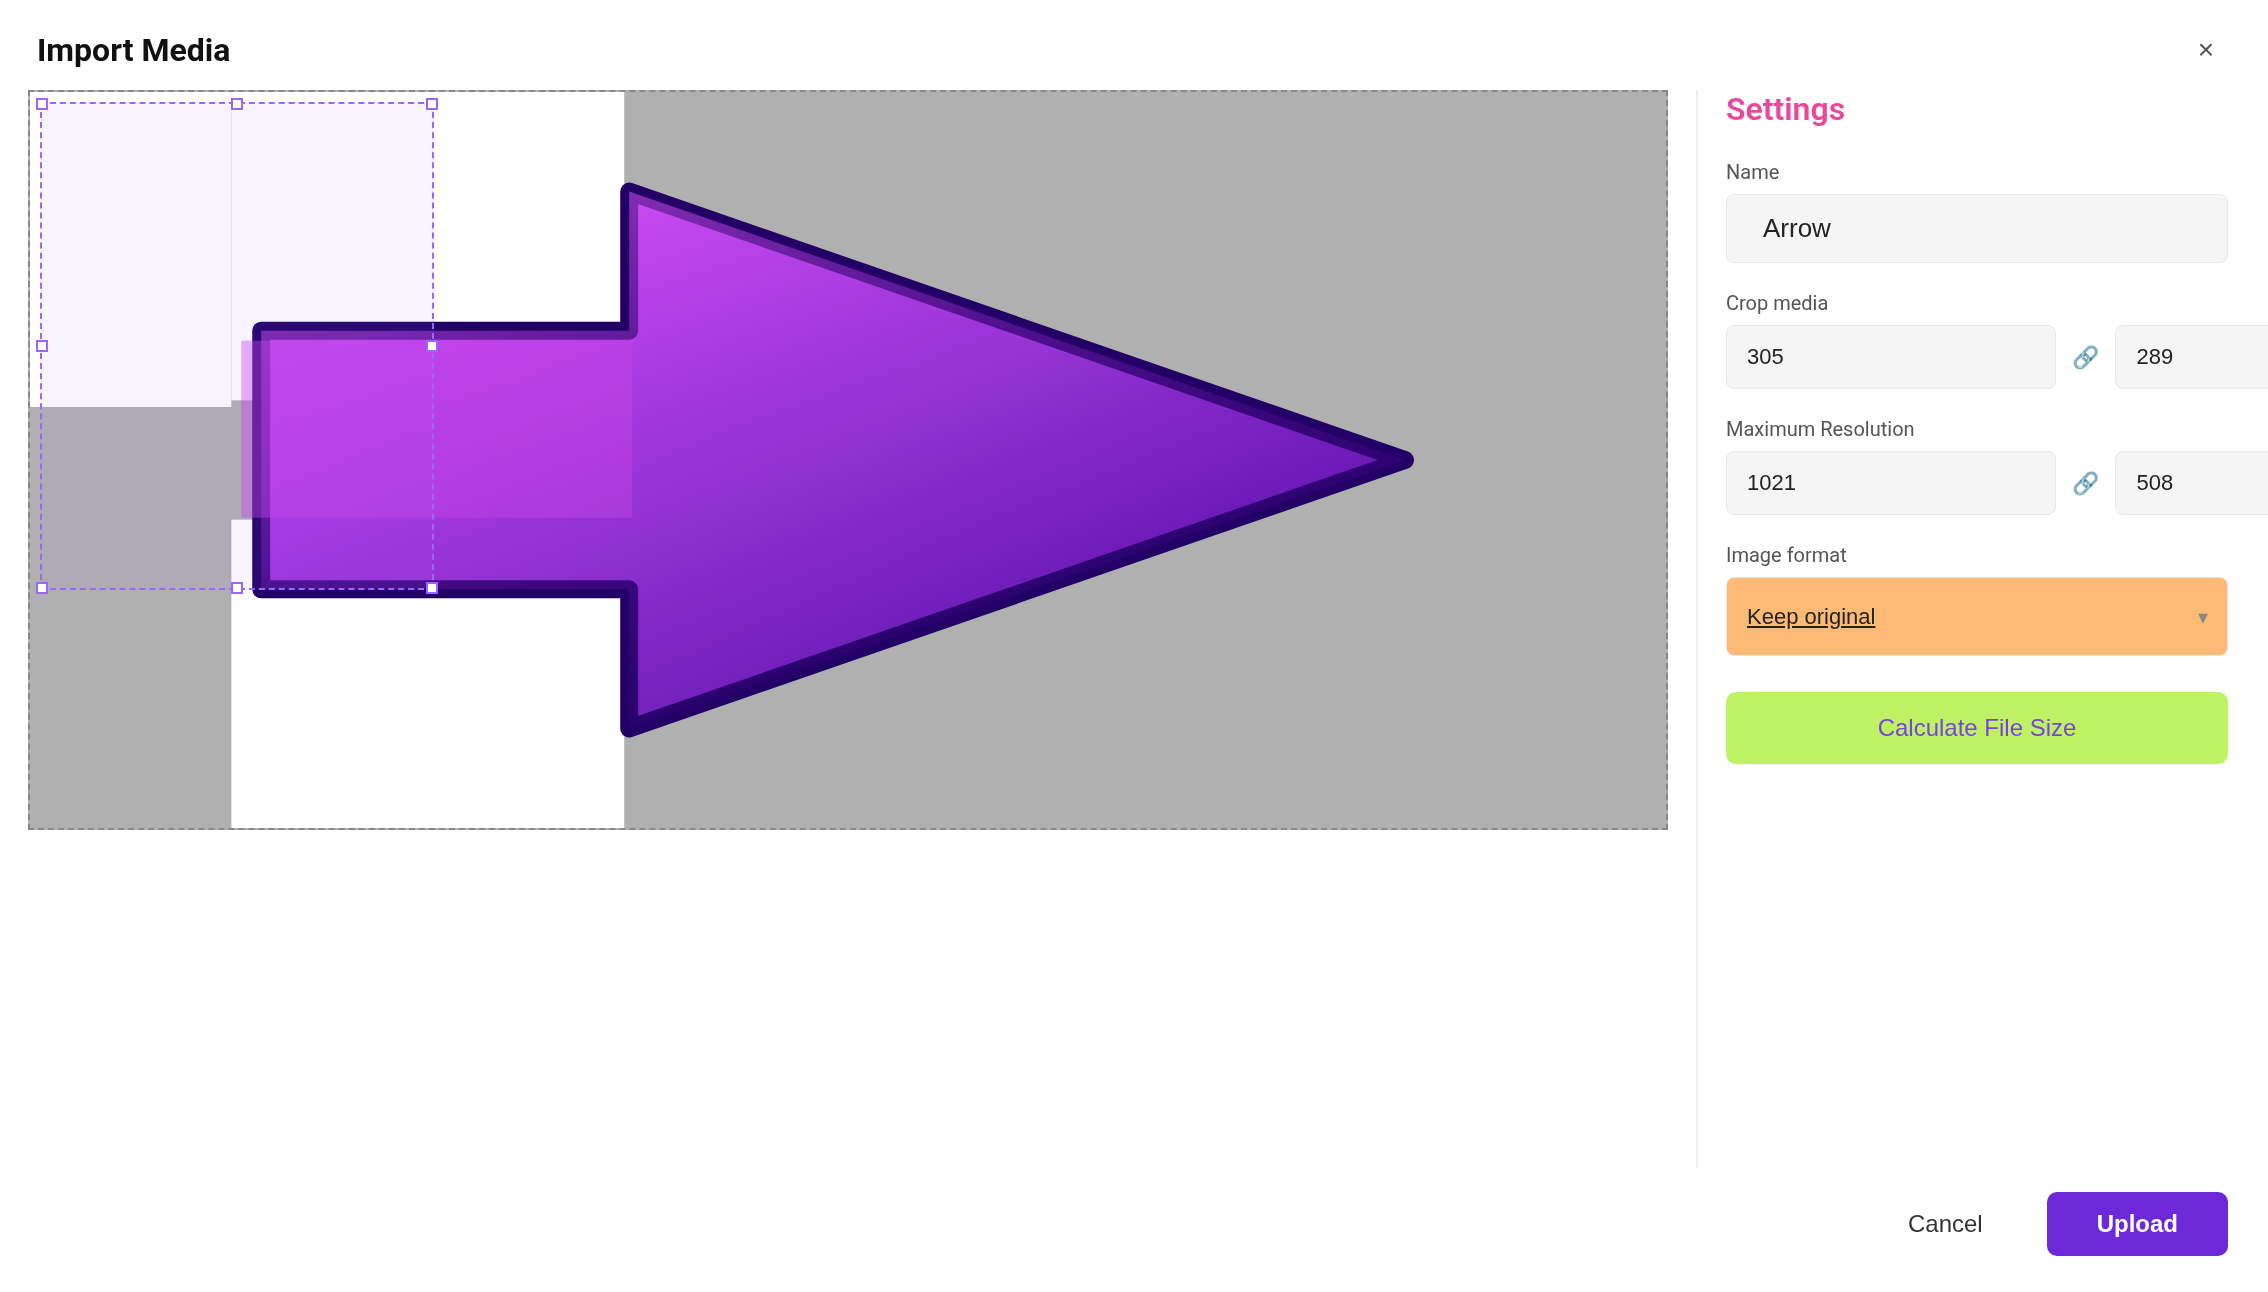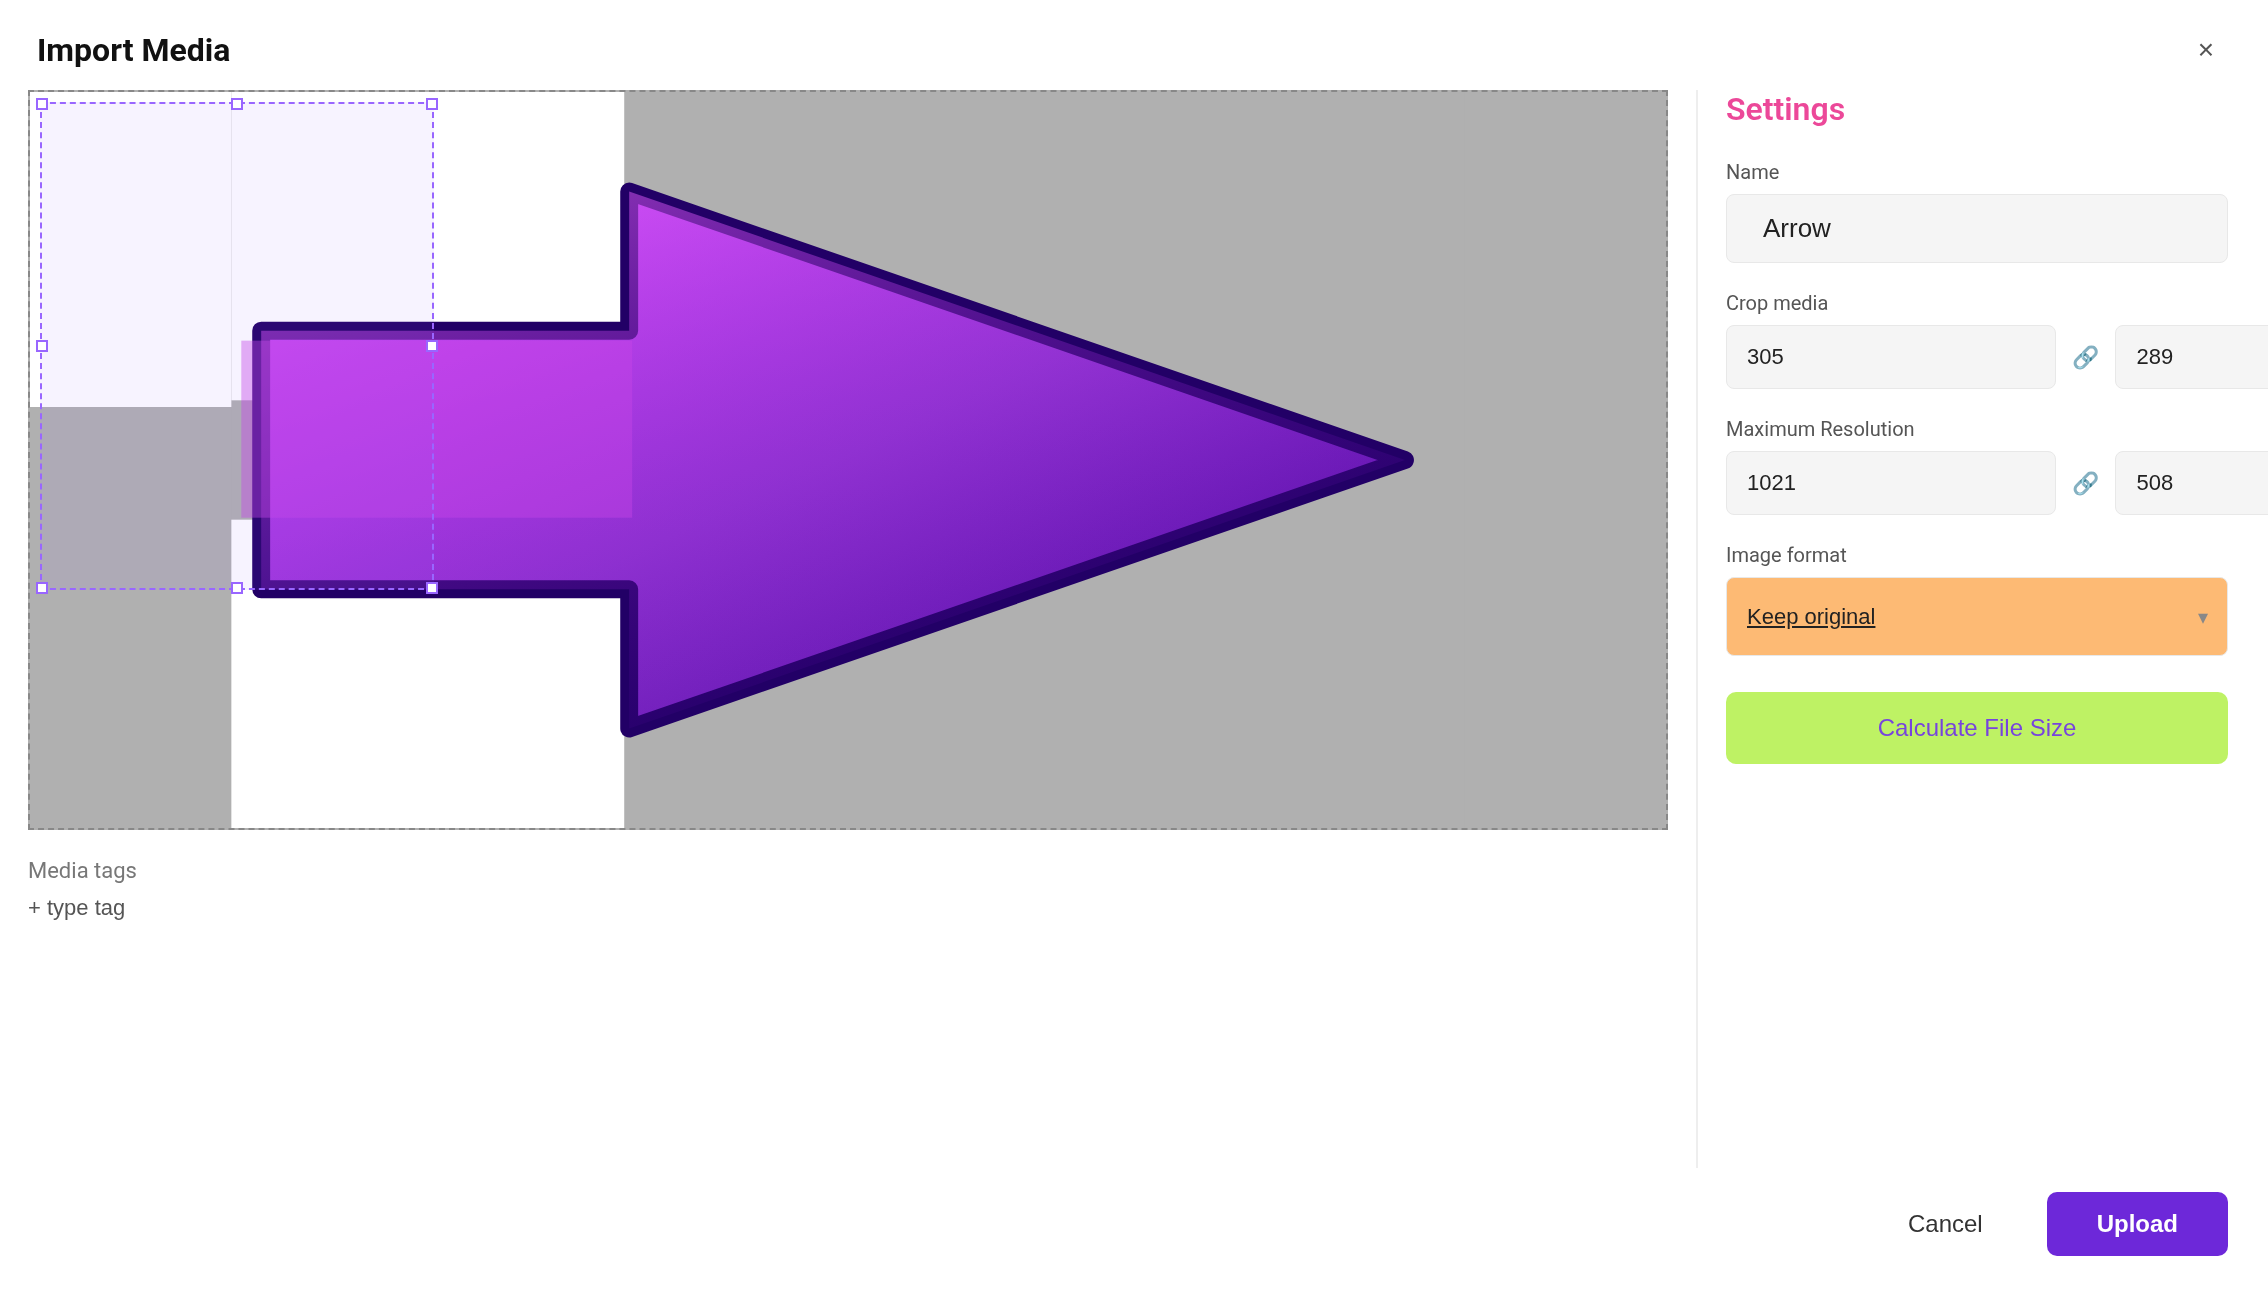--- a/index.html
+++ b/index.html
@@ -334,24 +334,20 @@
           <div class="selection-handle sh-bl"></div>
           <div class="selection-handle sh-br"></div>
           <div class="selection-handle sh-ml"></div>
           <div class="selection-handle sh-mr"></div>
           <div class="selection-handle sh-tm"></div>
           <div class="selection-handle sh-bm"></div>
         </div>
 
       </div>
 
-      <div class="media-tags-section">
-        <span class="media-tags-label">Media tags</span>
-        <button class="add-tag">+ type tag</button>
-      </div>
 
     </div>
 
     <div class="divider"></div>
 
     <div class="settings-panel">
 
       <h2 class="settings-title">Settings</h2>
 
       <div class="field-group">

